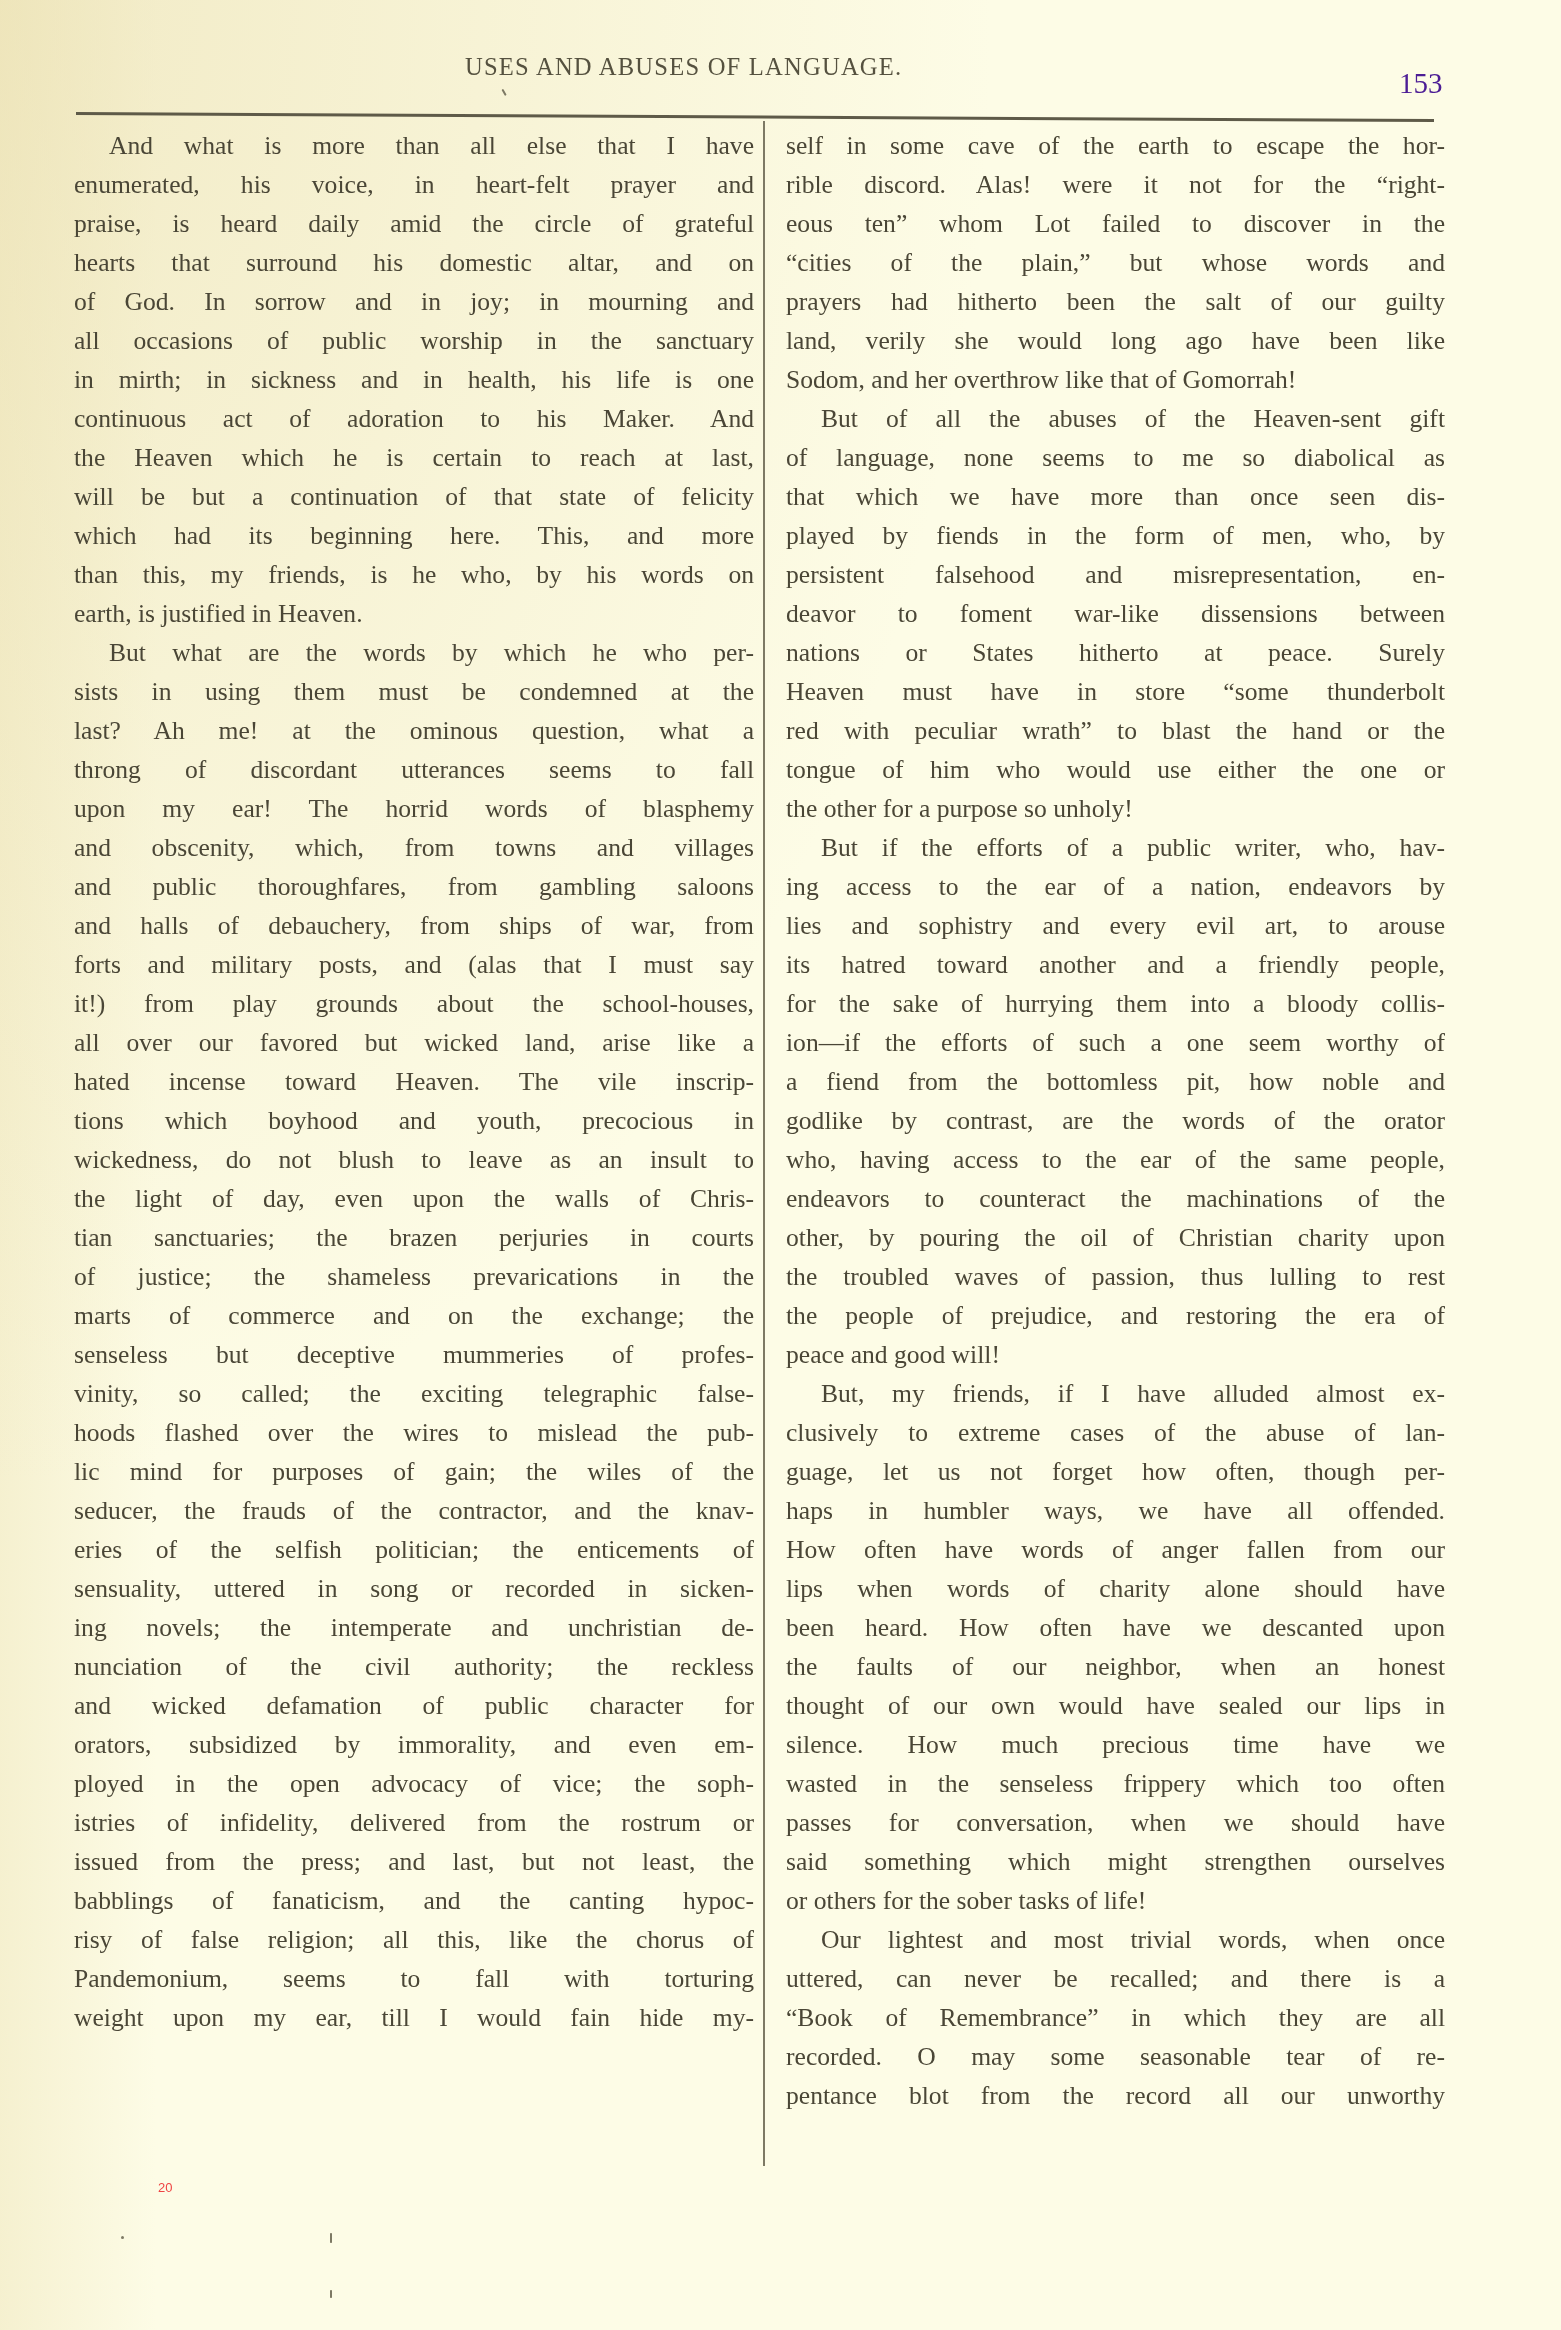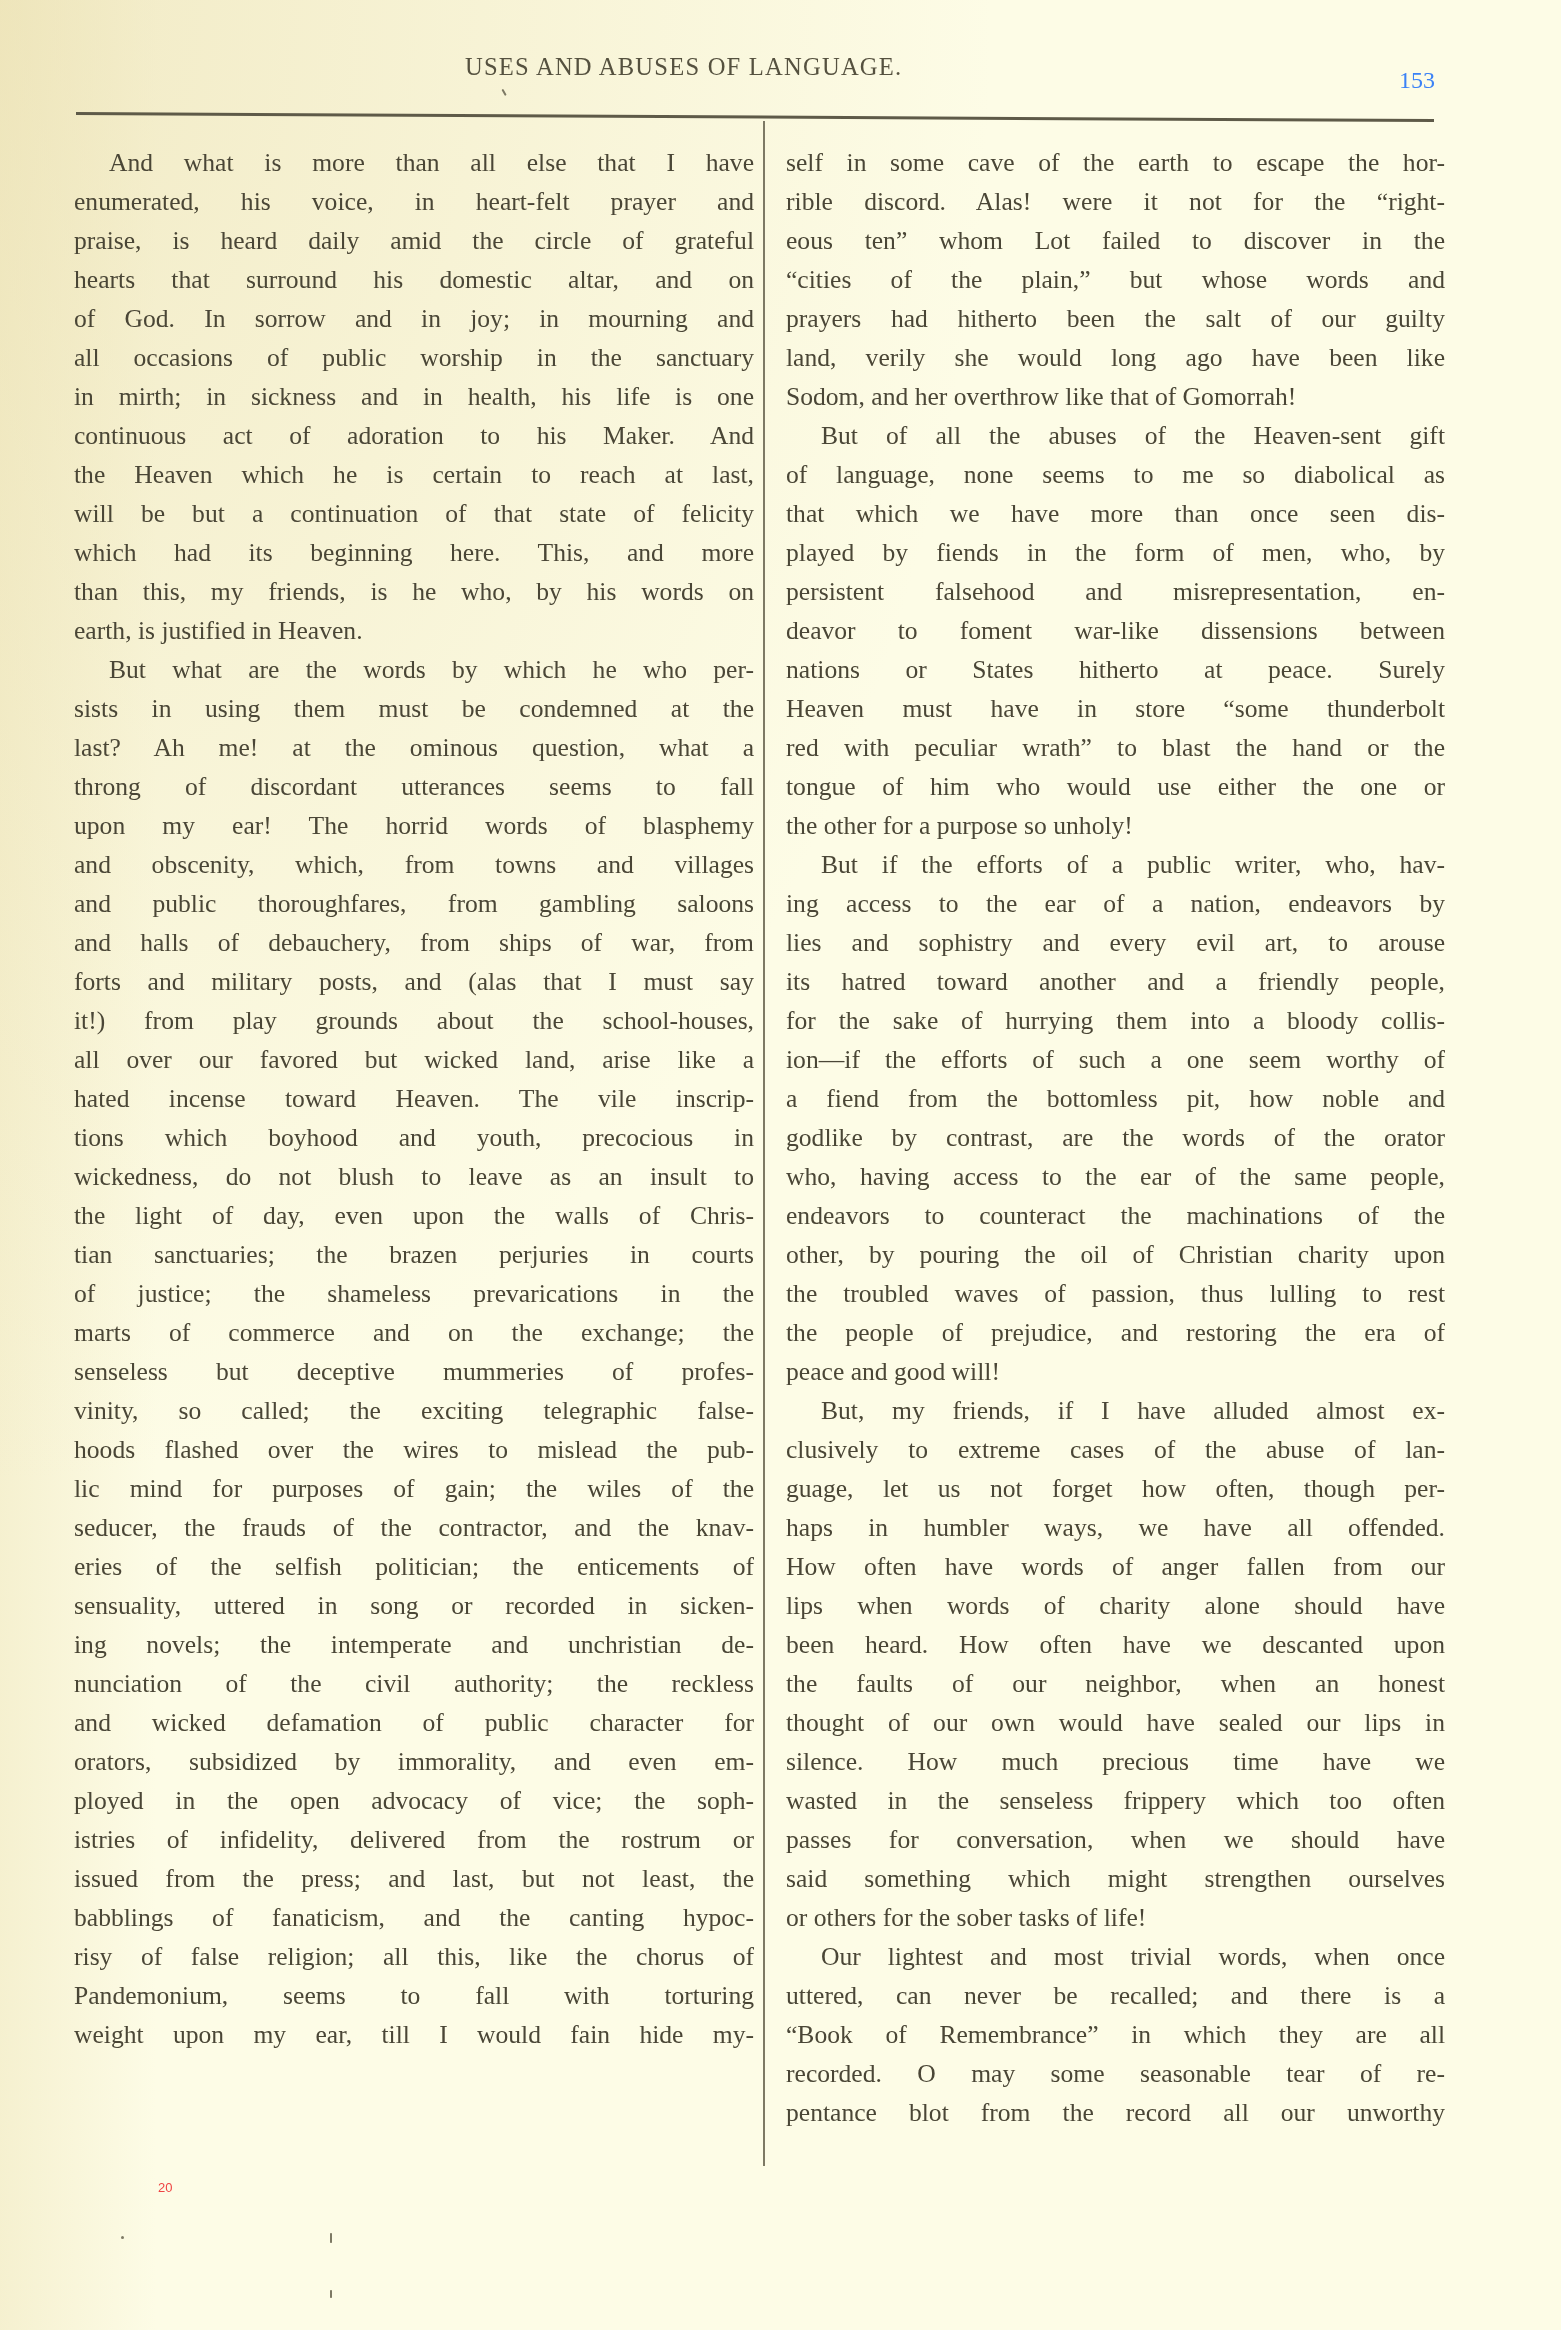--- a/index.html
+++ b/index.html
@@ -29,36 +29,36 @@
       left: 465px;
       font-size: 24.6px;
       letter-spacing: 1.2px;
       color: #55513f;
       white-space: nowrap;
     }
     .page-number {
       position: absolute;
       top: 67px;
       left: 1399px;
-      font-size: 24px;
-      color: #3b82f6;
+      font-size: 29px;
+      color: #4c1d95;
     }
     .head-rule {
       position: absolute;
       top: 112px;
       left: 76px;
       width: 1358px;
       height: 2.5px;
       background: #5e5a48;
       transform: rotate(0.3deg);
       transform-origin: left center;
     }
     .column {
       position: absolute;
-      top: 143px;
+      top: 126px;
       font-size: 25.6px;
       line-height: 39px;
     }
     .col-left { left: 74px; width: 680px; }
     .col-right { left: 786px; width: 659px; }
     .line {
       display: block;
       height: 39px;
       white-space: nowrap;
       text-align: justify;

